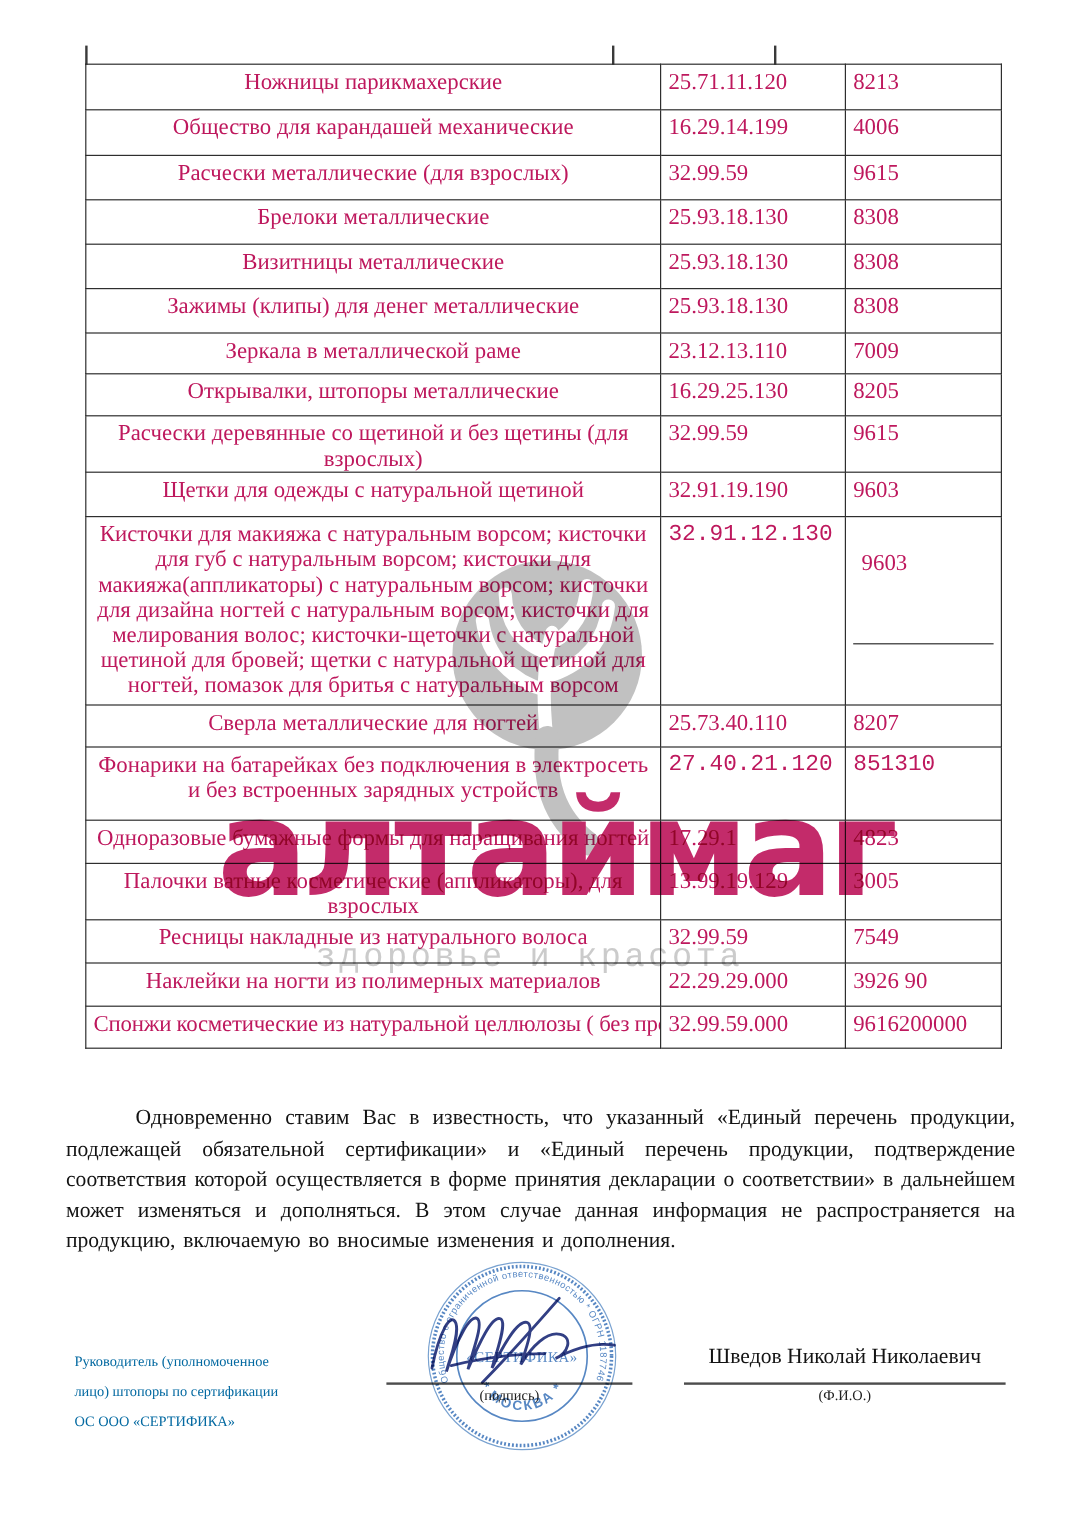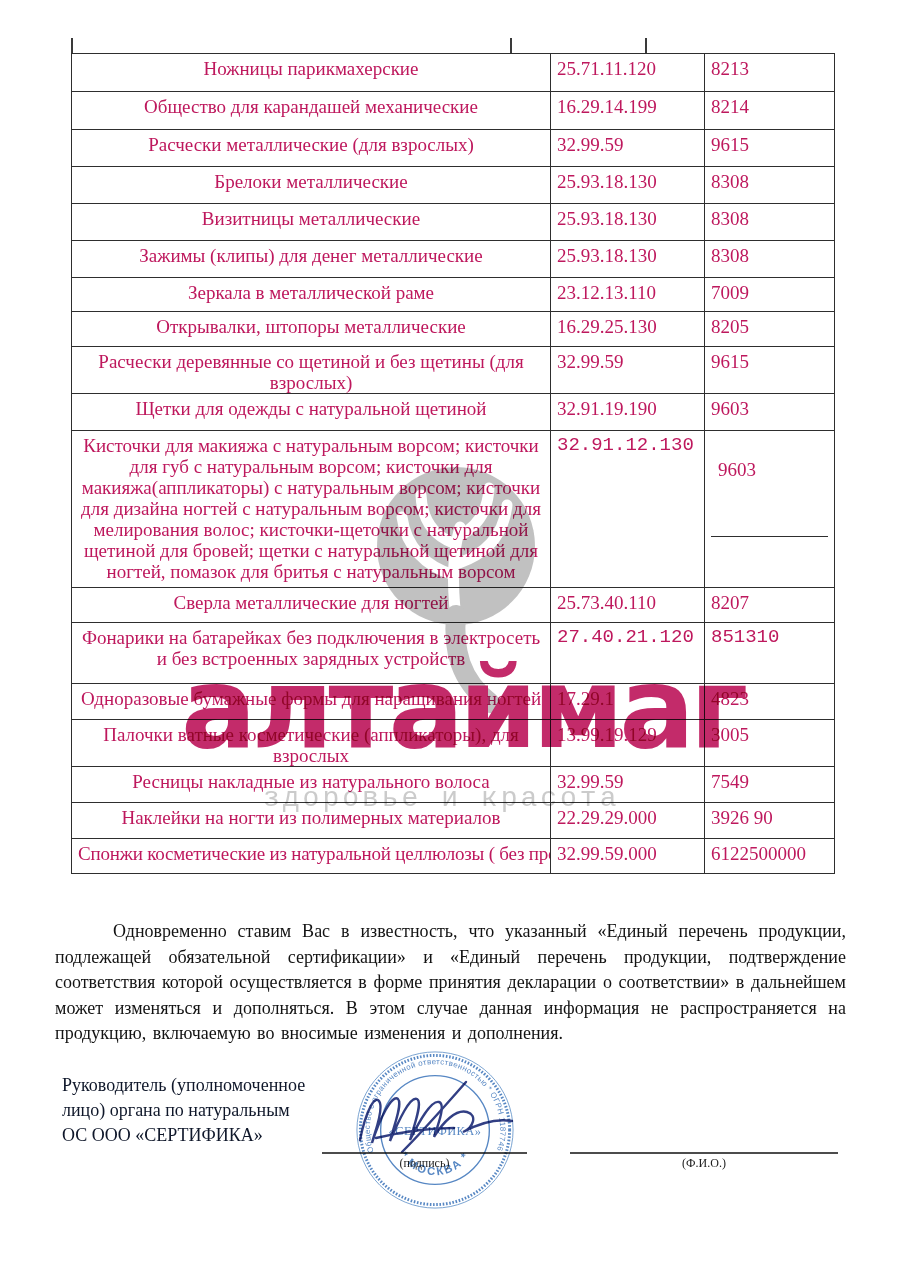--- a/index.html
+++ b/index.html
@@ -44,21 +44,21 @@
     font-family:Liberation Mono, monospace;
     font-size:28px;letter-spacing:3px;color:#c7c7c7;white-space:nowrap;text-align:center;
   }
   
   .para{
     position:absolute;left:55px;top:919px;width:791px;
     font-size:18px;line-height:25.5px;text-align:justify;text-indent:58px;
     word-spacing:2px;color:#131313;margin:0;
   }
   
-  .sig-left{position:absolute;left:62px;top:1073px;font-size:18px;line-height:25px;color:#0f172a;}
+  .sig-left{position:absolute;left:62px;top:1122px;font-size:12px;line-height:25px;color:#0369a1;}
   .sig-line{position:absolute;height:1.6px;background:#4c4c4c;top:1152px;}
   .line-podpis{left:322px;width:205px;}
   .line-fio{left:570px;width:268px;}
   .caption{position:absolute;top:1156px;font-size:12px;color:#202020;text-align:center;}
   .cap-podpis{left:322px;width:205px;}
   .cap-fio{left:570px;width:268px;}
   .fio-name{position:absolute;left:558px;top:1120px;width:292px;text-align:center;font-size:18px;color:#131313;}
   
   .stamp{position:absolute;left:351px;top:1046px;mix-blend-mode:multiply;opacity:.93;}
   .scribble{position:absolute;left:346px;top:1076px;mix-blend-mode:multiply;}
@@ -75,21 +75,21 @@
   <table class="products">
     <tbody>
         <tr style="height:38px">
       <td class="c1">Ножницы парикмахерские</td>
       <td class="c2">25.71.11.120</td>
       <td class="c3">8213</td>
     </tr>
     <tr style="height:38px">
       <td class="c1">Общество для карандашей механические</td>
       <td class="c2">16.29.14.199</td>
-      <td class="c3">8214</td>
+      <td class="c3">4006</td>
     </tr>
     <tr style="height:37px">
       <td class="c1">Расчески металлические (для взрослых)</td>
       <td class="c2">32.99.59</td>
       <td class="c3">9615</td>
     </tr>
     <tr style="height:37px">
       <td class="c1">Брелоки металлические</td>
       <td class="c2">25.93.18.130</td>
       <td class="c3">8308</td>
@@ -158,21 +158,21 @@
       <td class="c3">7549</td>
     </tr>
     <tr style="height:36px">
       <td class="c1">Наклейки на ногти из полимерных материалов</td>
       <td class="c2">22.29.29.000</td>
       <td class="c3">3926 90</td>
     </tr>
     <tr style="height:35px">
       <td class="c1 tight">Спонжи косметические из натуральной целлюлозы ( без пропитки )</td>
       <td class="c2">32.99.59.000</td>
-      <td class="c3">6122500000</td>
+      <td class="c3">9616200000</td>
     </tr>
   </tbody>
     </table>
 
   <div class="watermark">
     <svg class="wm-logo" width="200" height="270" viewBox="0 0 200 270">
       <circle cx="96" cy="91" r="79" fill="#bcbcbc"></circle>
       <g fill="none" stroke="#ffffff" stroke-width="11" stroke-linecap="round">
         <path d="M 96,163 C 92,130 92,100 100,72"></path>
         <path d="M 94,120 C 66,112 46,92 42,62"></path>
@@ -183,24 +183,25 @@
       <path d="M 96,160 C 93,195 100,225 130,248" fill="none" stroke="#bcbcbc" stroke-width="20" stroke-linecap="round"></path>
     </svg>
     <div class="wm-brand">алтаймаг</div>
     <div class="wm-tagline">здоровье и красота</div>
   </div>
 
   <p class="para">Одновременно ставим Вас в известность, что указанный «Единый перечень продукции, подлежащей обязательной сертификации» и «Единый перечень продукции, подтверждение соответствия которой осуществляется в форме принятия декларации о соответствии» в дальнейшем может изменяться и дополняться. В этом случае данная информация не распространяется на продукцию, включаемую во вносимые изменения и дополнения.</p>
 
   <div class="sig-left">
     <div>Руководитель (уполномоченное</div>
-    <div>лицо) органа по натуральным</div>
+    <div>лицо) штопоры по сертификации</div>
     <div>ОС ООО «СЕРТИФИКА»</div>
   </div>
 
+  <div class="fio-name">Шведов Николай Николаевич</div>
 
   <div class="sig-line line-podpis"></div>
   <div class="sig-line line-fio"></div>
   <div class="caption cap-podpis">(подпись)</div>
   <div class="caption cap-fio">(Ф.И.О.)</div>
 
   <svg class="stamp" width="168" height="168" viewBox="0 0 170 170">
     <circle cx="85" cy="85" r="79" fill="none" stroke="#6f9bcd" stroke-width="1"></circle>
     <circle cx="85" cy="85" r="75.5" fill="none" stroke="#4a7ebf" stroke-width="3" stroke-dasharray="1.6,1.7"></circle>
     <circle cx="85" cy="85" r="55" fill="none" stroke="#4a7ebf" stroke-width="1.4"></circle>

